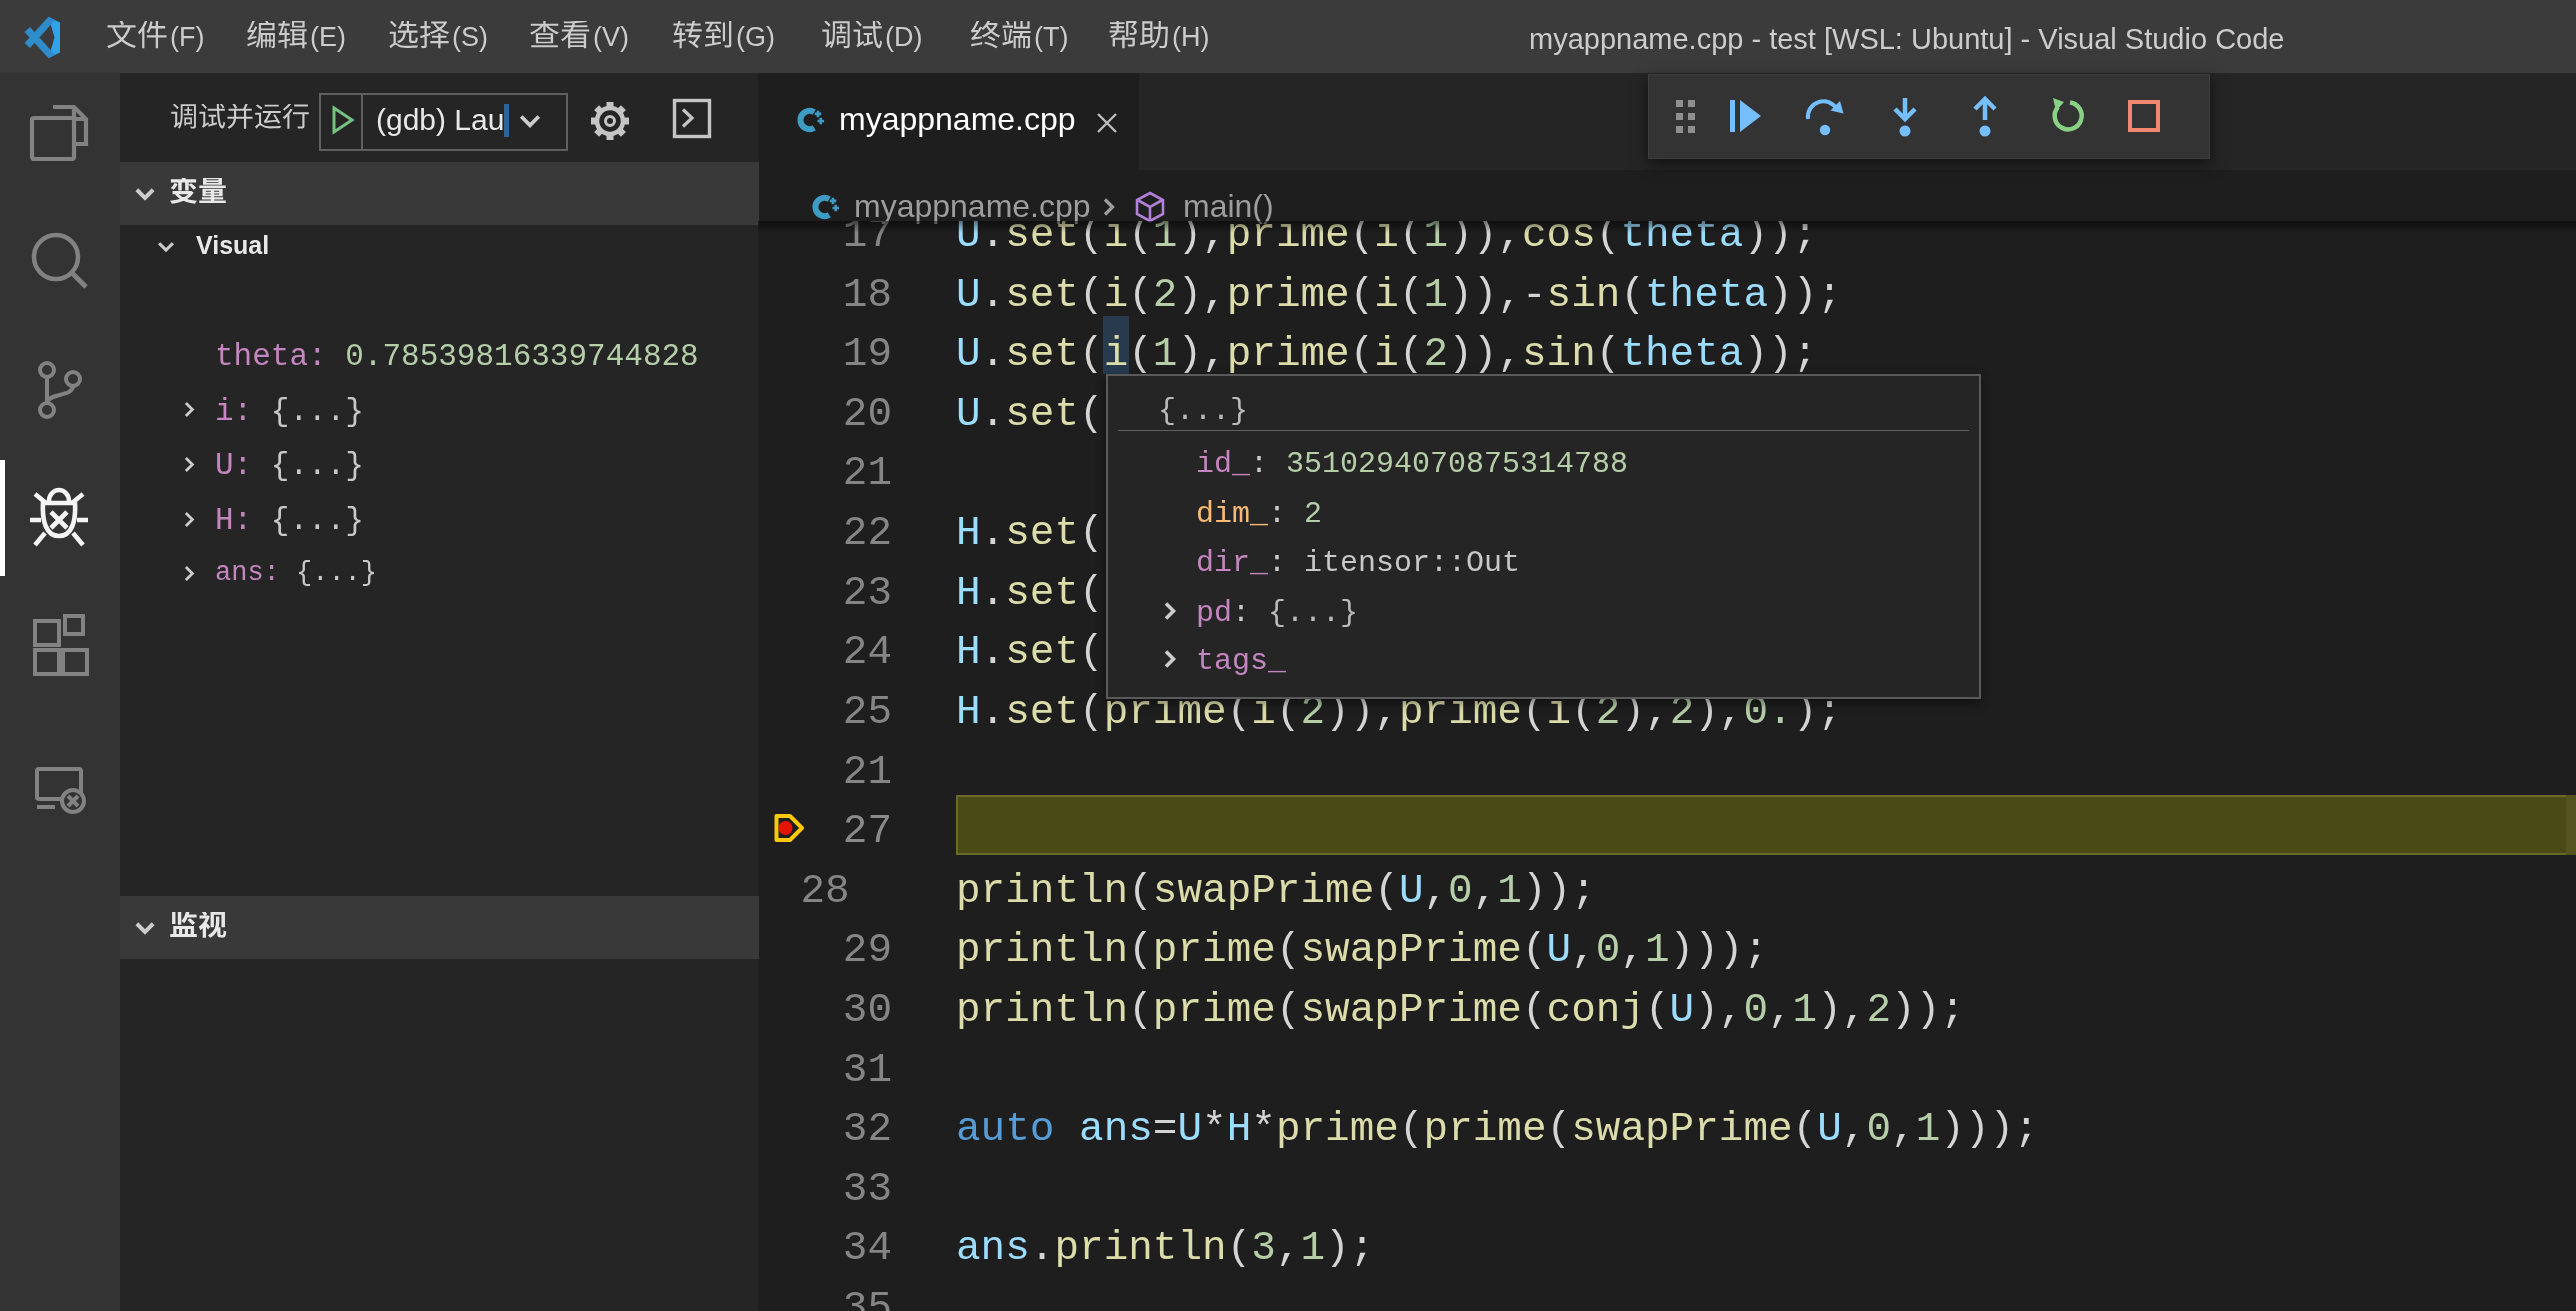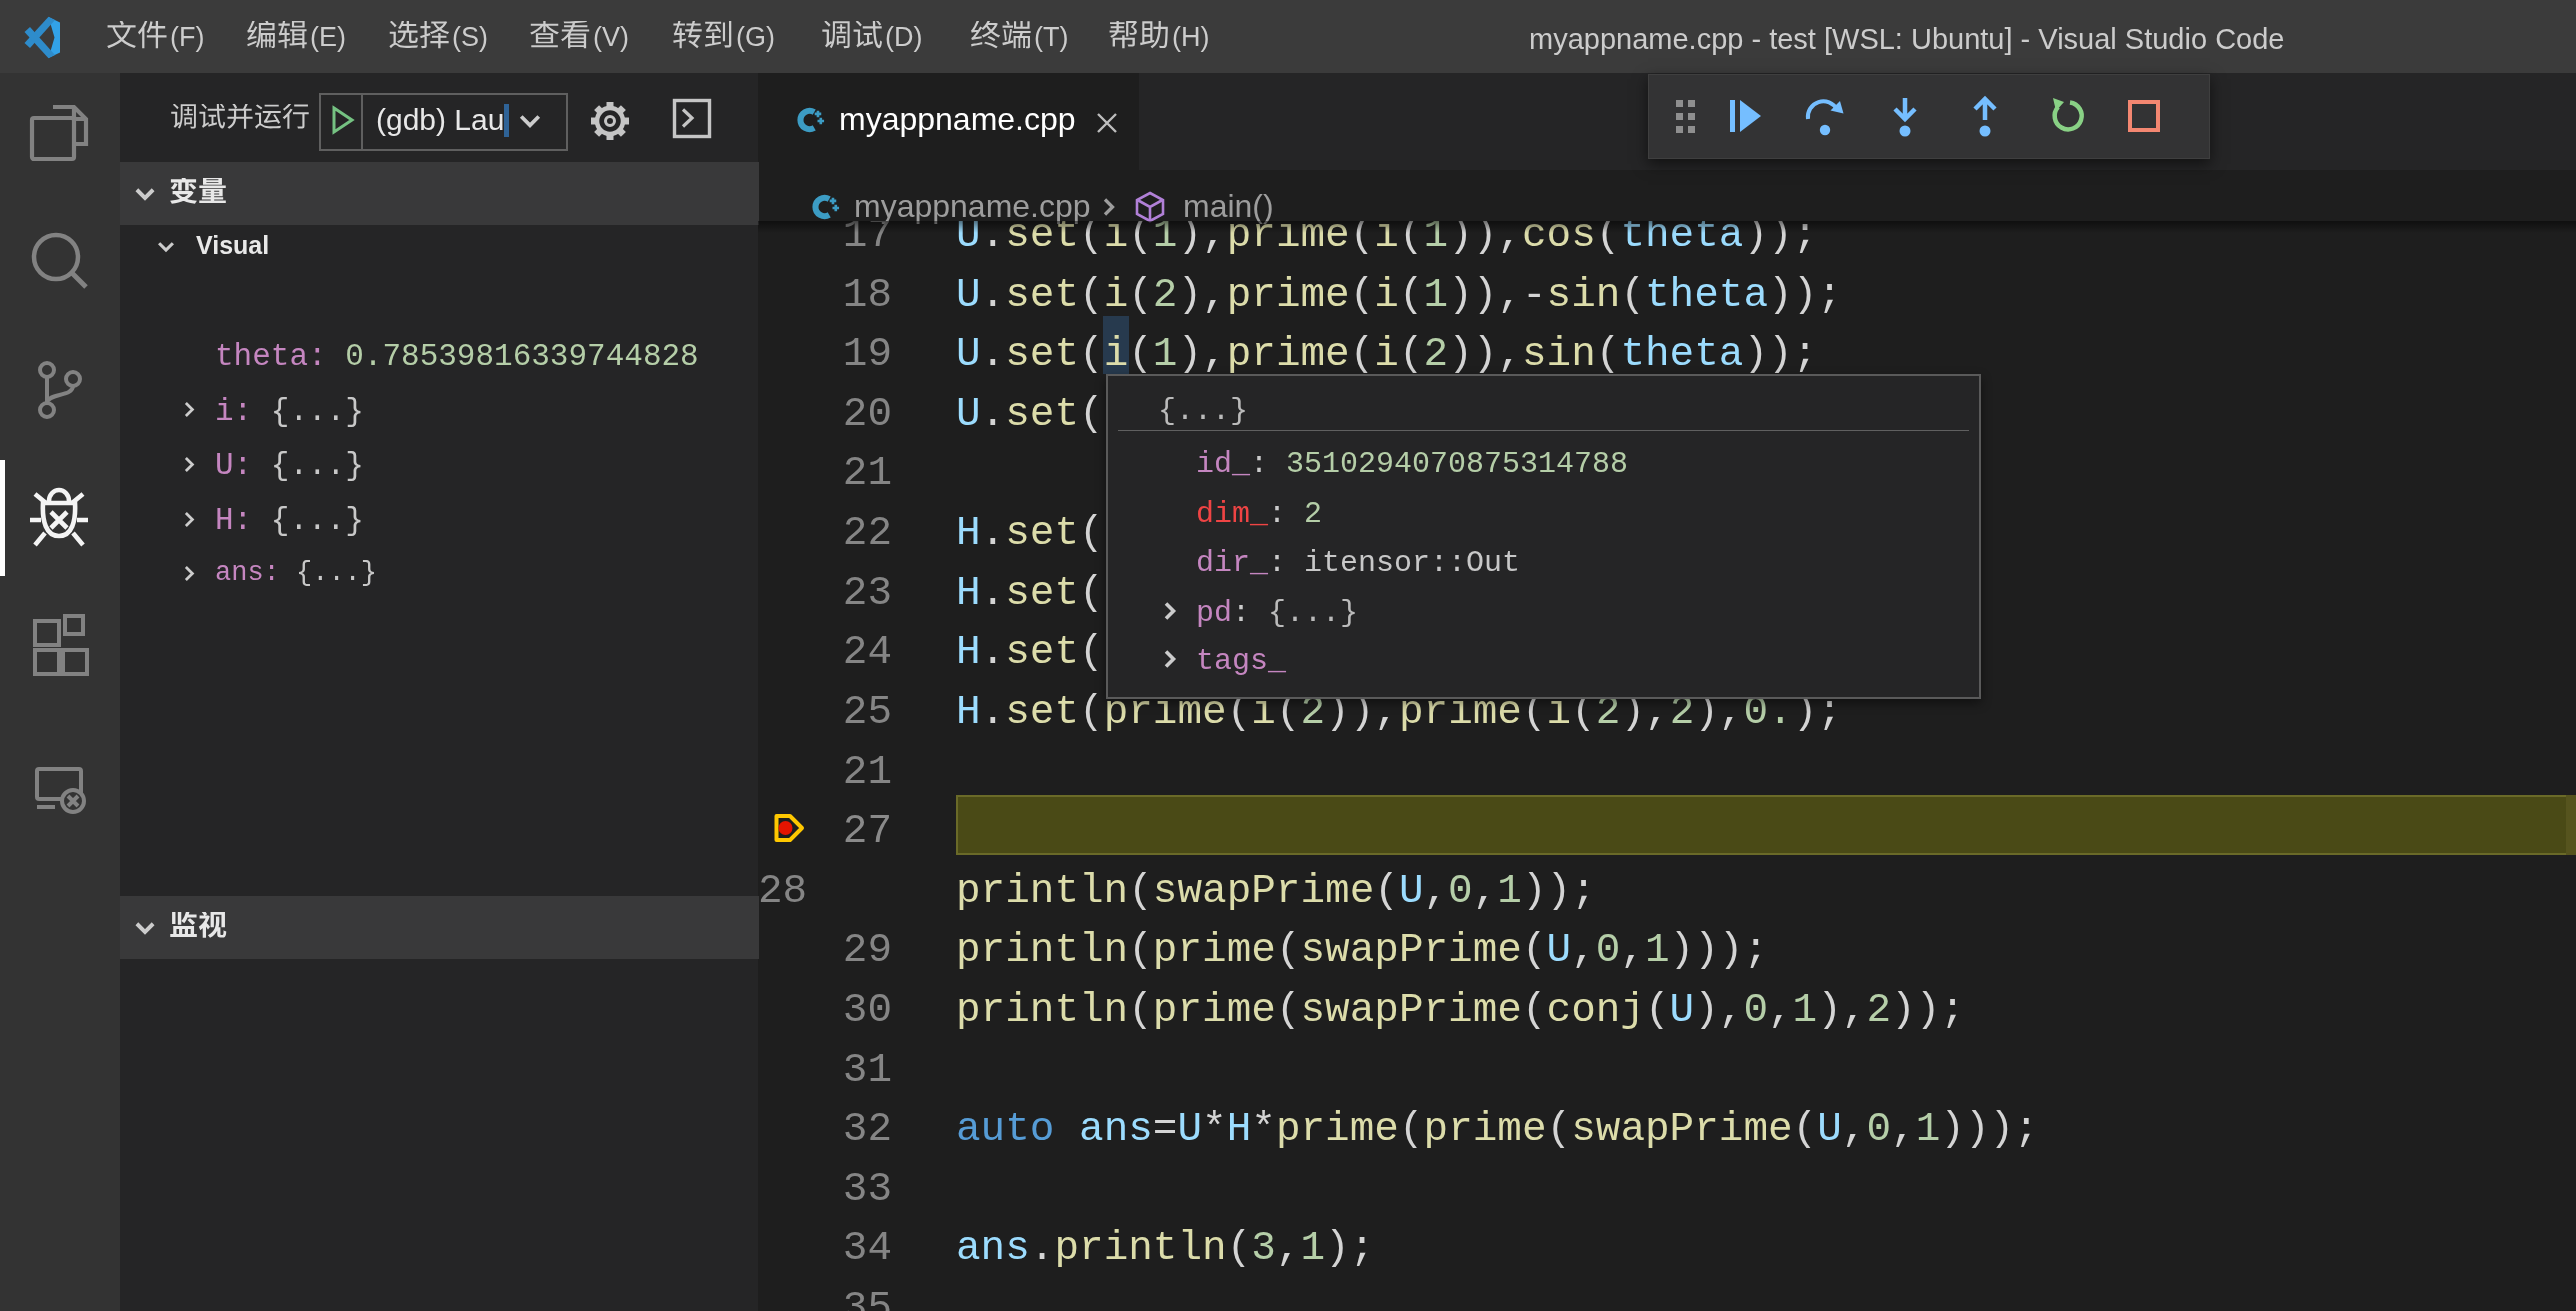--- a/index.html
+++ b/index.html
@@ -226,21 +226,21 @@
 <div class="cl" style="left:0;top:282px;width:134px;text-align:right;color:#858585">22</div>
 <div class="cl" style="left:198px;top:282px"><span style="color:#9cdcfe">H</span><span style="color:#d4d4d4">.</span><span style="color:#dcdcaa">set</span><span style="color:#d4d4d4">(</span></div>
 <div class="cl" style="left:0;top:342px;width:134px;text-align:right;color:#858585">23</div>
 <div class="cl" style="left:198px;top:342px"><span style="color:#9cdcfe">H</span><span style="color:#d4d4d4">.</span><span style="color:#dcdcaa">set</span><span style="color:#d4d4d4">(</span></div>
 <div class="cl" style="left:0;top:401px;width:134px;text-align:right;color:#858585">24</div>
 <div class="cl" style="left:198px;top:401px"><span style="color:#9cdcfe">H</span><span style="color:#d4d4d4">.</span><span style="color:#dcdcaa">set</span><span style="color:#d4d4d4">(</span></div>
 <div class="cl" style="left:0;top:461px;width:134px;text-align:right;color:#858585">25</div>
 <div class="cl" style="left:198px;top:461px"><span style="color:#9cdcfe">H</span><span style="color:#d4d4d4">.</span><span style="color:#dcdcaa">set</span><span style="color:#d4d4d4">(</span><span style="color:#dcdcaa">prime</span><span style="color:#d4d4d4">(</span><span style="color:#dcdcaa">i</span><span style="color:#d4d4d4">(</span><span style="color:#b5cea8">2</span><span style="color:#d4d4d4">)</span><span style="color:#d4d4d4">)</span><span style="color:#d4d4d4">,</span><span style="color:#dcdcaa">prime</span><span style="color:#d4d4d4">(</span><span style="color:#dcdcaa">i</span><span style="color:#d4d4d4">(</span><span style="color:#b5cea8">2</span><span style="color:#d4d4d4">)</span><span style="color:#d4d4d4">,</span><span style="color:#b5cea8">2</span><span style="color:#d4d4d4">)</span><span style="color:#d4d4d4">,</span><span style="color:#b5cea8">0.</span><span style="color:#d4d4d4">)</span><span style="color:#d4d4d4">;</span></div>
 <div class="cl" style="left:0;top:521px;width:134px;text-align:right;color:#858585">21</div>
 <div class="cl" style="left:0;top:580px;width:134px;text-align:right;color:#8a8a8a">27</div>
-<div class="cl" style="left:0;top:640px;width:134px;text-align:left;color:#858585">28</div>
+<div class="cl" style="left:0;top:640px;width:134px;text-align:center;color:#858585">28</div>
 <div class="cl" style="left:198px;top:640px"><span style="color:#dcdcaa">println</span><span style="color:#d4d4d4">(</span><span style="color:#dcdcaa">swapPrime</span><span style="color:#d4d4d4">(</span><span style="color:#9cdcfe">U</span><span style="color:#d4d4d4">,</span><span style="color:#b5cea8">0</span><span style="color:#d4d4d4">,</span><span style="color:#b5cea8">1</span><span style="color:#d4d4d4">)</span><span style="color:#d4d4d4">)</span><span style="color:#d4d4d4">;</span></div>
 <div class="cl" style="left:0;top:699px;width:134px;text-align:right;color:#858585">29</div>
 <div class="cl" style="left:198px;top:699px"><span style="color:#dcdcaa">println</span><span style="color:#d4d4d4">(</span><span style="color:#dcdcaa">prime</span><span style="color:#d4d4d4">(</span><span style="color:#dcdcaa">swapPrime</span><span style="color:#d4d4d4">(</span><span style="color:#9cdcfe">U</span><span style="color:#d4d4d4">,</span><span style="color:#b5cea8">0</span><span style="color:#d4d4d4">,</span><span style="color:#b5cea8">1</span><span style="color:#d4d4d4">)</span><span style="color:#d4d4d4">)</span><span style="color:#d4d4d4">)</span><span style="color:#d4d4d4">;</span></div>
 <div class="cl" style="left:0;top:759px;width:134px;text-align:right;color:#858585">30</div>
 <div class="cl" style="left:198px;top:759px"><span style="color:#dcdcaa">println</span><span style="color:#d4d4d4">(</span><span style="color:#dcdcaa">prime</span><span style="color:#d4d4d4">(</span><span style="color:#dcdcaa">swapPrime</span><span style="color:#d4d4d4">(</span><span style="color:#dcdcaa">conj</span><span style="color:#d4d4d4">(</span><span style="color:#9cdcfe">U</span><span style="color:#d4d4d4">)</span><span style="color:#d4d4d4">,</span><span style="color:#b5cea8">0</span><span style="color:#d4d4d4">,</span><span style="color:#b5cea8">1</span><span style="color:#d4d4d4">)</span><span style="color:#d4d4d4">,</span><span style="color:#b5cea8">2</span><span style="color:#d4d4d4">)</span><span style="color:#d4d4d4">)</span><span style="color:#d4d4d4">;</span></div>
 <div class="cl" style="left:0;top:819px;width:134px;text-align:right;color:#858585">31</div>
 <div class="cl" style="left:0;top:878px;width:134px;text-align:right;color:#858585">32</div>
 <div class="cl" style="left:198px;top:878px"><span style="color:#569cd6">auto</span><span style="color:#d4d4d4"> </span><span style="color:#9cdcfe">ans</span><span style="color:#d4d4d4">=</span><span style="color:#9cdcfe">U</span><span style="color:#d4d4d4">*</span><span style="color:#9cdcfe">H</span><span style="color:#d4d4d4">*</span><span style="color:#dcdcaa">prime</span><span style="color:#d4d4d4">(</span><span style="color:#dcdcaa">prime</span><span style="color:#d4d4d4">(</span><span style="color:#dcdcaa">swapPrime</span><span style="color:#d4d4d4">(</span><span style="color:#9cdcfe">U</span><span style="color:#d4d4d4">,</span><span style="color:#b5cea8">0</span><span style="color:#d4d4d4">,</span><span style="color:#b5cea8">1</span><span style="color:#d4d4d4">)</span><span style="color:#d4d4d4">)</span><span style="color:#d4d4d4">)</span><span style="color:#d4d4d4">;</span></div>
 <div class="cl" style="left:0;top:938px;width:134px;text-align:right;color:#858585">33</div>
 <div class="cl" style="left:0;top:997px;width:134px;text-align:right;color:#858585">34</div>
@@ -250,21 +250,21 @@
 <path d="M3.5 8 h13.5 l12 12 l-12 12 H3.5 Z" fill="none" stroke="#ffc800" stroke-width="4" stroke-linejoin="round"></path>
 <circle cx="12.5" cy="20" r="7" fill="#e51400"></circle>
       </svg>
 <div style="left:1808px;top:574px;width:10px;height:60px;background:#56541e"></div>
 </div>
 <div style="left:758px;top:221px;width:1818px;height:12px;background:linear-gradient(rgba(0,0,0,0.5),rgba(0,0,0,0))"></div>
 <div style="left:1106px;top:374px;width:875px;height:325px;background:#252526;border:2px solid #5a5a5a;box-sizing:border-box;box-shadow:0 4px 10px rgba(0,0,0,0.45)"></div>
 <div class="mono" style="left:1158px;top:394px;font-size:30px;color:#bbbbbb">{...}</div>
 <div style="left:1118px;top:430px;width:851px;height:1px;background:#606060"></div>
 <div class="mono" style="left:1196px;top:447px;font-size:30px"><span style="color:#c586c0">id_</span><span style="color:#cccccc">: </span><span style="color:#b5cea8">3510294070875314788</span></div>
-<div class="mono" style="left:1196px;top:497px;font-size:30px"><span style="color:#ef4444">dim_</span><span style="color:#cccccc">: </span><span style="color:#b5cea8">2</span></div>
+<div class="mono" style="left:1196px;top:497px;font-size:30px"><span style="color:#fdba74">dim_</span><span style="color:#cccccc">: </span><span style="color:#b5cea8">2</span></div>
 <div class="mono" style="left:1196px;top:546px;font-size:30px"><span style="color:#c586c0">dir_</span><span style="color:#cccccc">: </span><span style="color:#c8c8c8">itensor::Out</span></div>
 <div class="mono" style="left:1196px;top:596px;font-size:30px"><span style="color:#c586c0">pd</span><span style="color:#cccccc">: </span><span style="color:#bbbbbb">{...}</span></div>
 <svg style="position:absolute;left:1157px;top:599px" width="24" height="24" viewBox="0 0 16 16" fill="none" stroke="#cccccc" stroke-width="2.4">
       <path d="M6 3 L11 8 L6 13"></path>
     </svg>
 <svg style="position:absolute;left:1157px;top:647px" width="24" height="24" viewBox="0 0 16 16" fill="none" stroke="#cccccc" stroke-width="2.4">
       <path d="M6 3 L11 8 L6 13"></path>
     </svg>
 <div class="mono" style="left:1196px;top:644px;font-size:30px;color:#c586c0">tags_</div>
 <div style="left:1648px;top:74px;width:562px;height:85px;background:#333334;border:1px solid #3f3f3f;box-sizing:border-box;box-shadow:0 5px 14px rgba(0,0,0,0.55)"></div>

